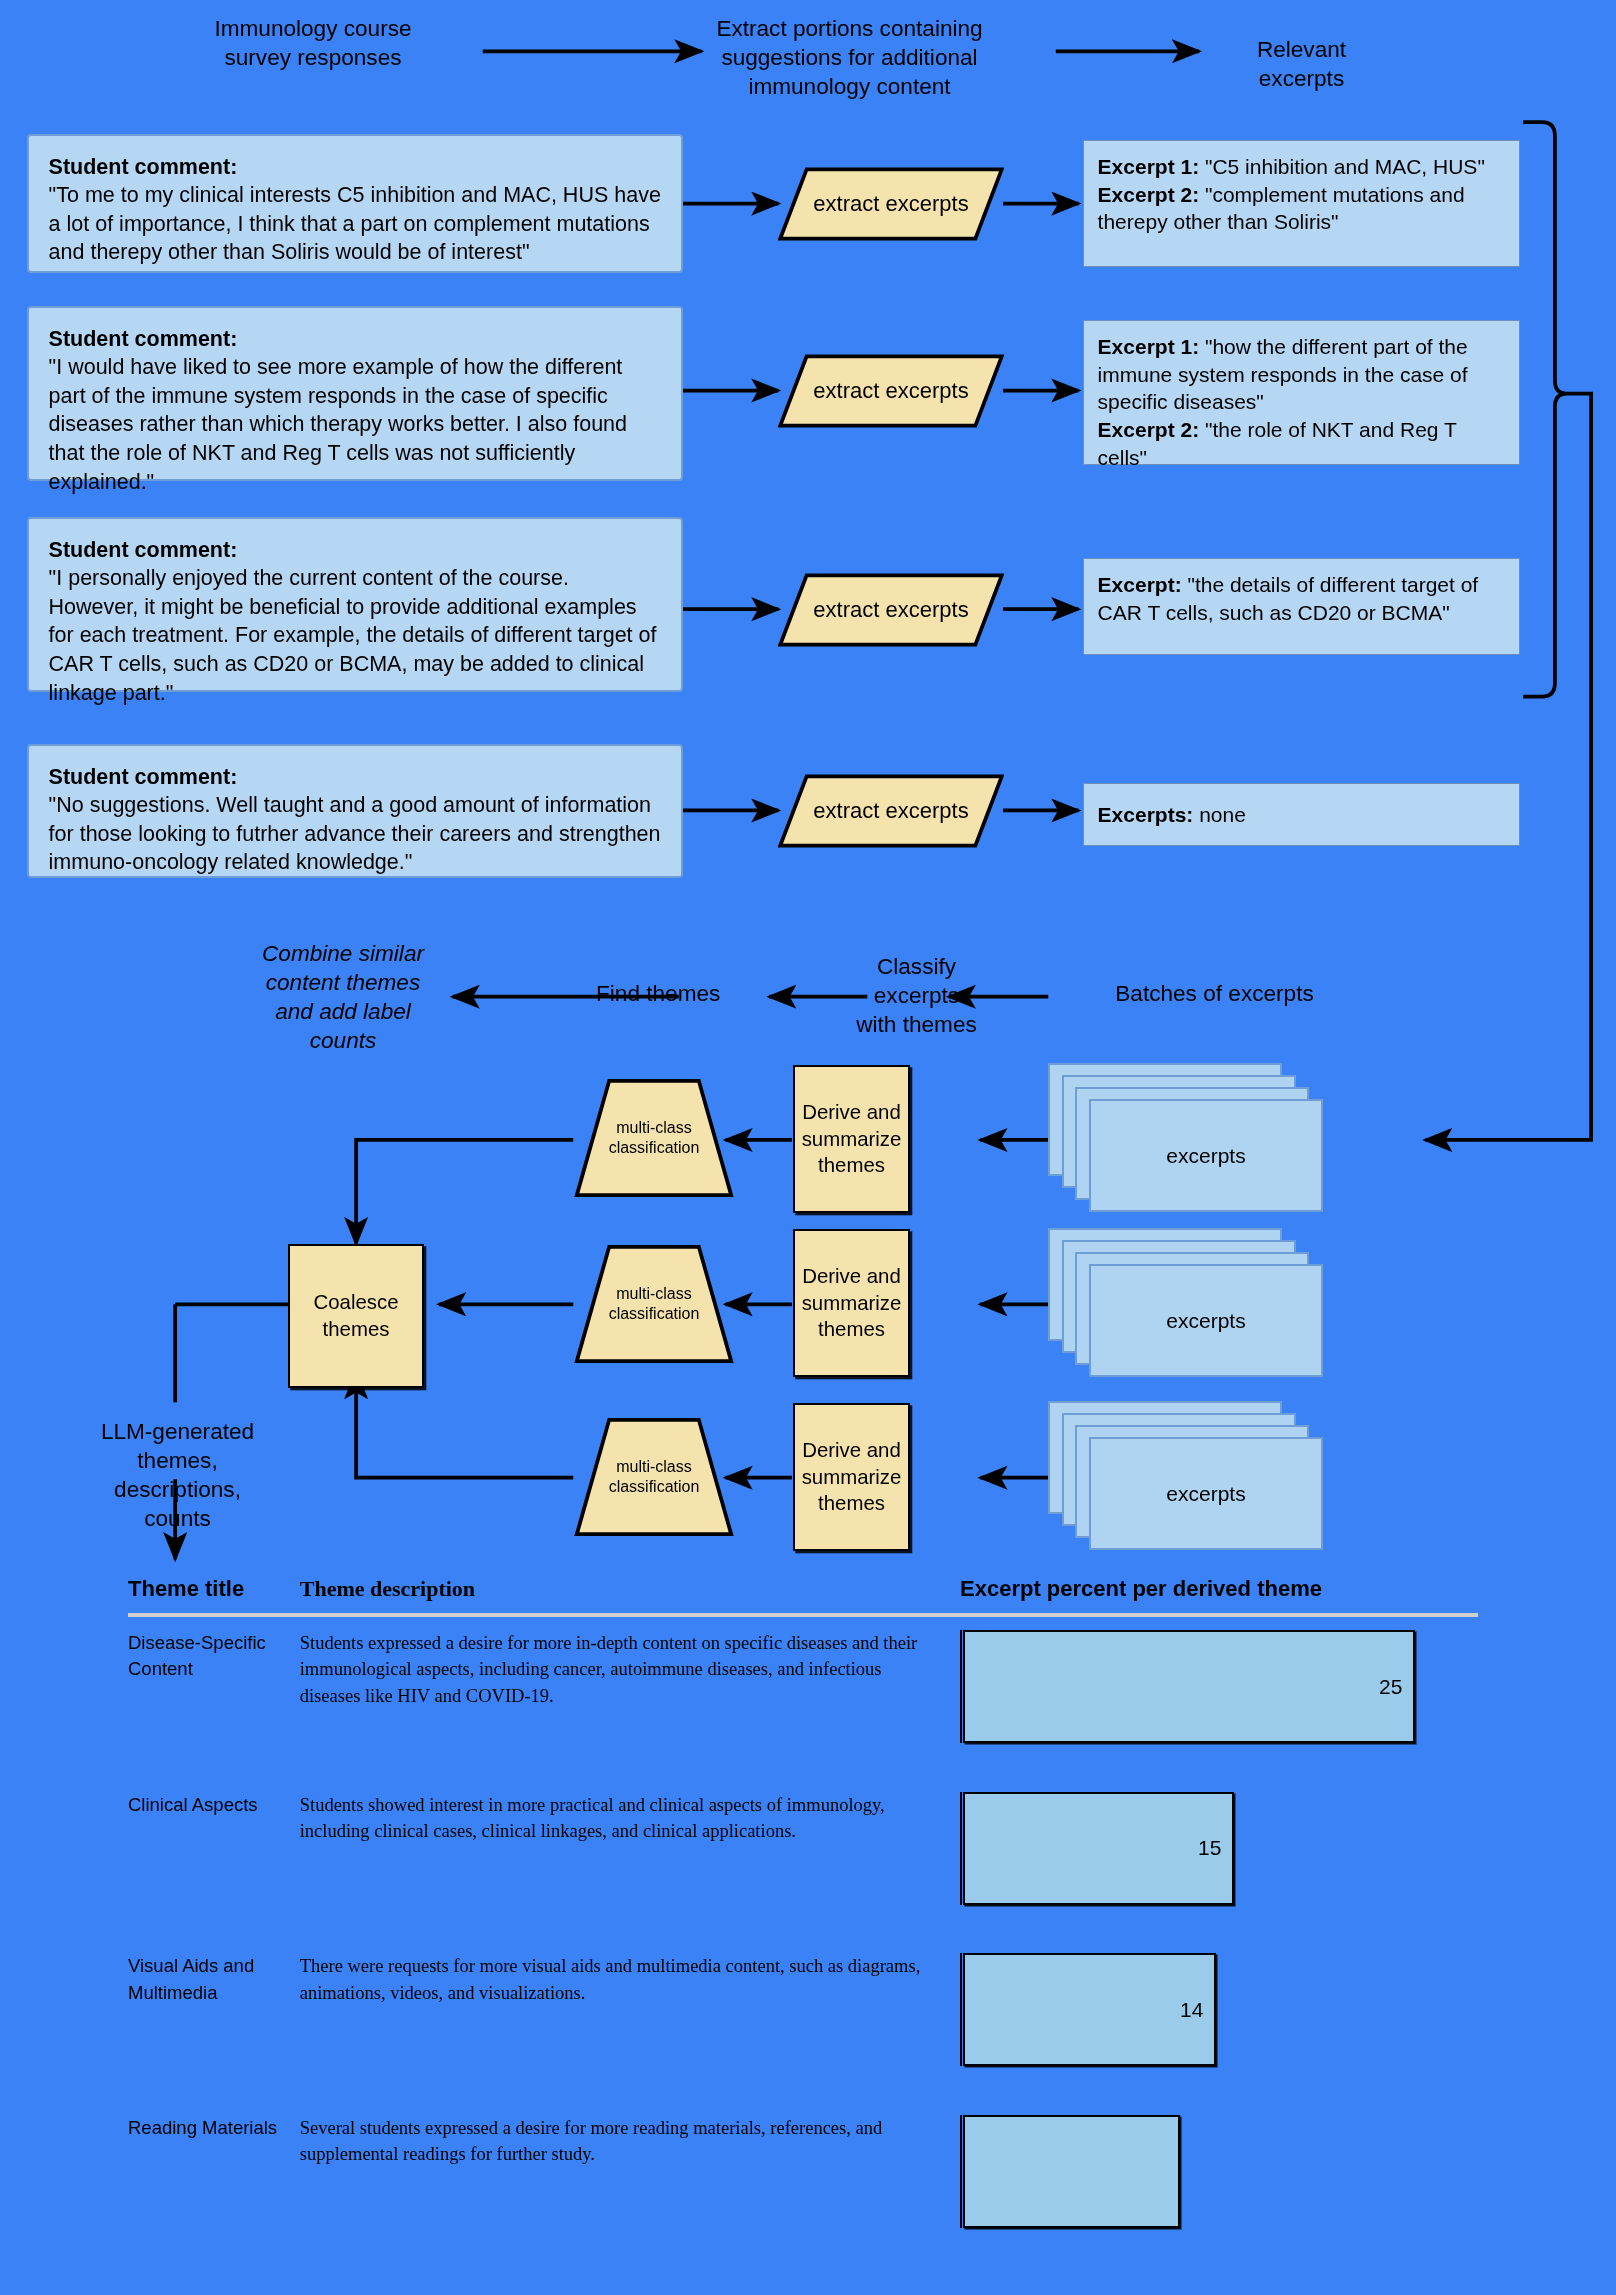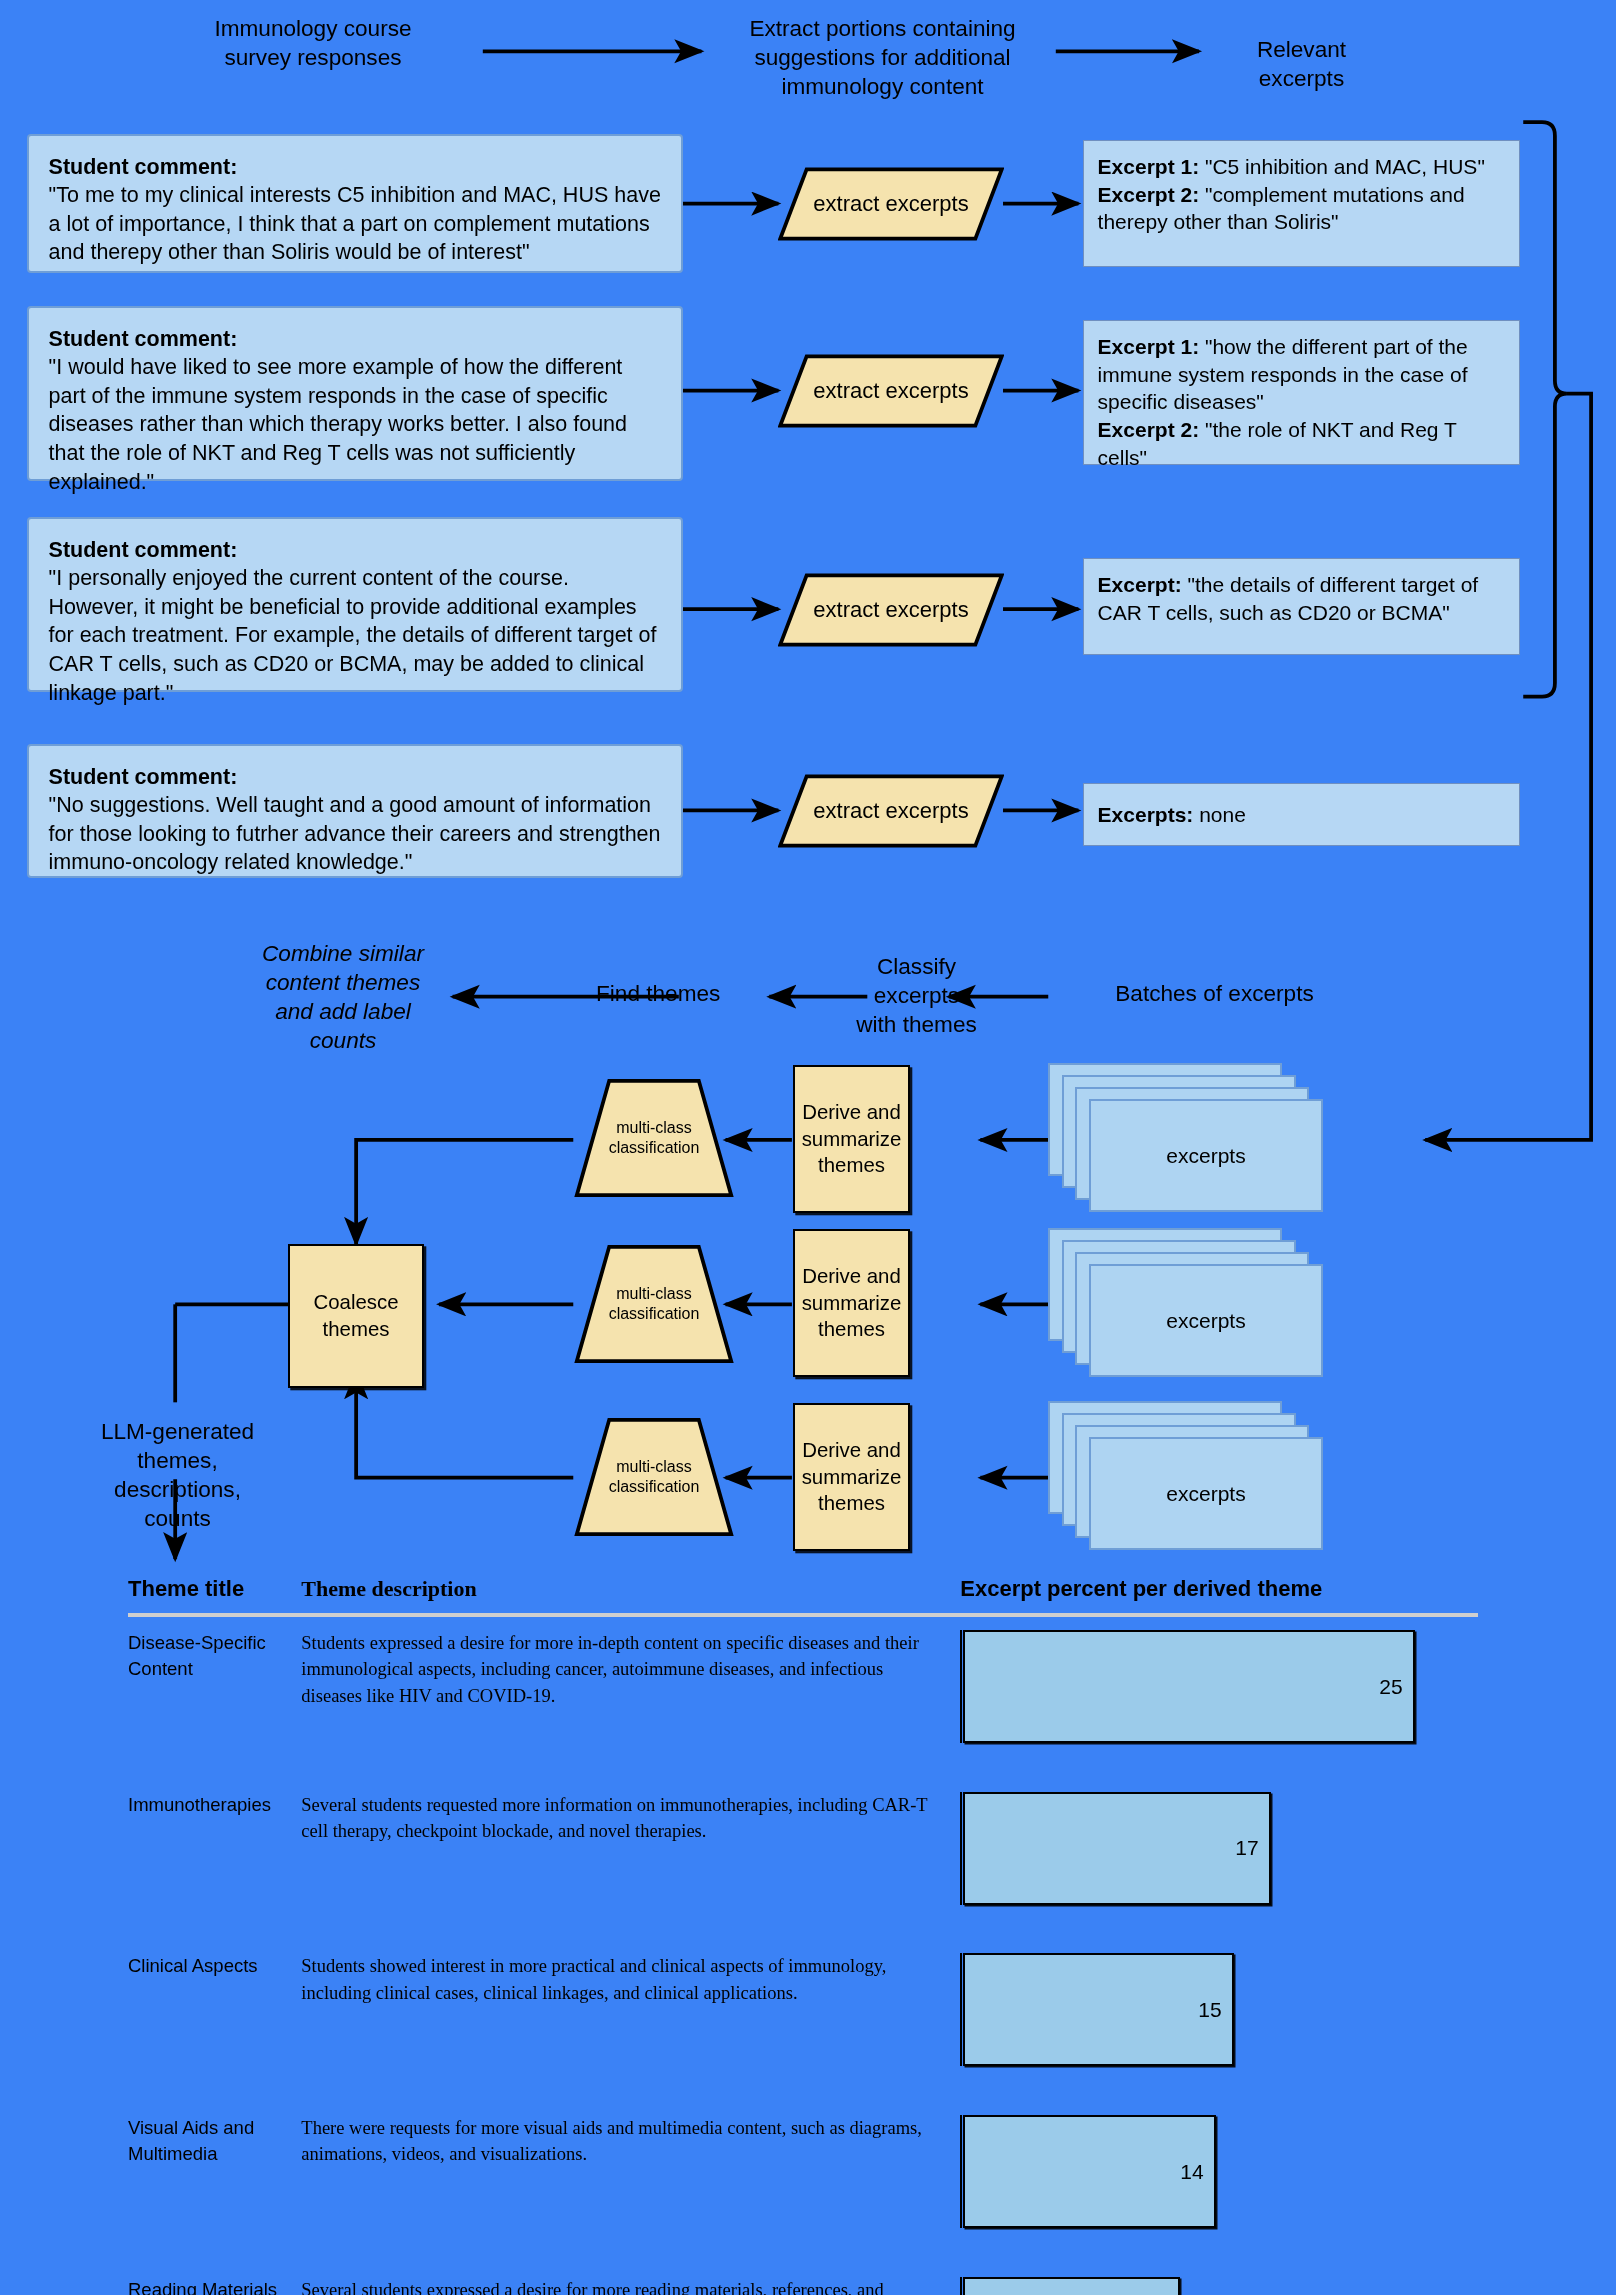--- a/index.html
+++ b/index.html
@@ -125,21 +125,21 @@
 
     <path d="M760,1960 L472,1960 L472,1820" stroke="#000" stroke-width="5" fill="none" marker-end="url(#ah)"></path>
 
     <path d="M232,1730 L232,1860" stroke="#000" stroke-width="5" fill="none"></path>
     <path d="M232,1962 L232,2068" stroke="#000" stroke-width="5" fill="none" marker-end="url(#ah)"></path>
     <path d="M232,1730 L472,1730" stroke="#000" stroke-width="5" fill="none"></path>
   </svg>
 
   <div class="lbl" style="left:151px;top:15px;width:324px;">Immunology course<br>survey responses</div>
 
-  <div class="lbl" style="left:709px;top:15px;width:347px;">Extract portions containing<br>suggestions for additional<br>immunology content</div>
+  <div class="lbl" style="left:676px;top:15px;width:347px;">Extract portions containing<br>suggestions for additional<br>immunology content</div>
 
   <div class="lbl" style="left:1207px;top:36px;width:189px;">Relevant<br>excerpts</div>
 
   <div class="comment-box" style="left:27px;top:134px;width:656px;height:139px;">
     <b>Student comment:</b><br>
     <span>"To me to my clinical interests C5 inhibition and MAC, HUS have a lot of importance, I think that a part on complement mutations and therepy other than Soliris would be of interest"</span>
   </div>
 
   <div class="para" style="left:778px;top:167px;width:226px;height:74px;">
     <svg width="226" height="74" viewBox="0 0 300 98">
@@ -287,32 +287,20 @@
       </thead>
       <tbody id="tbody">
           <tr>
             <td class="col-title">Disease-Specific Content</td>
             <td class="col-desc">Students expressed a desire for more in-depth content on specific diseases and their immunological aspects, including cancer, autoimmune diseases, and infectious diseases like HIV and COVID-19.</td>
             <td class="col-bar">
               <div class="barcell" style="position: relative;">
                 <div class="axis-line" style="height: 100%; min-height: 113px;"></div>
                 <div class="bar" style="width: 452px; height: 113px; margin-left: 3px; background: rgb(155, 203, 234);">
                   <span>25</span>
-                </div>
-              </div>
-            </td>
-          </tr>
-          <tr>
-            <td class="col-title">Immunotherapies</td>
-            <td class="col-desc">Several students requested more information on immunotherapies, including CAR-T cell therapy, checkpoint blockade, and novel therapies.</td>
-            <td class="col-bar">
-              <div class="barcell" style="position: relative;">
-                <div class="axis-line" style="height: 100%; min-height: 113px;"></div>
-                <div class="bar" style="width: 308px; height: 113px; margin-left: 3px; background: rgb(155, 203, 234);">
-                  <span>17</span>
                 </div>
               </div>
             </td>
           </tr>
           <tr>
             <td class="col-title">Clinical Aspects</td>
             <td class="col-desc">Students showed interest in more practical and clinical aspects of immunology, including clinical cases, clinical linkages, and clinical applications.</td>
             <td class="col-bar">
               <div class="barcell" style="position: relative;">
                 <div class="axis-line" style="height: 100%; min-height: 113px;"></div>

